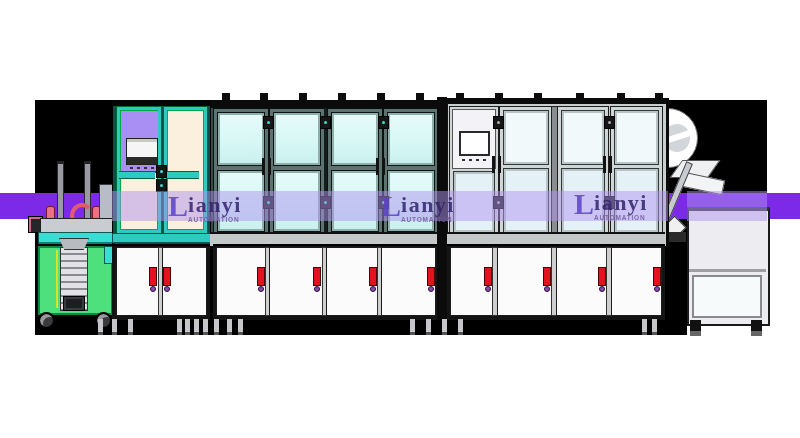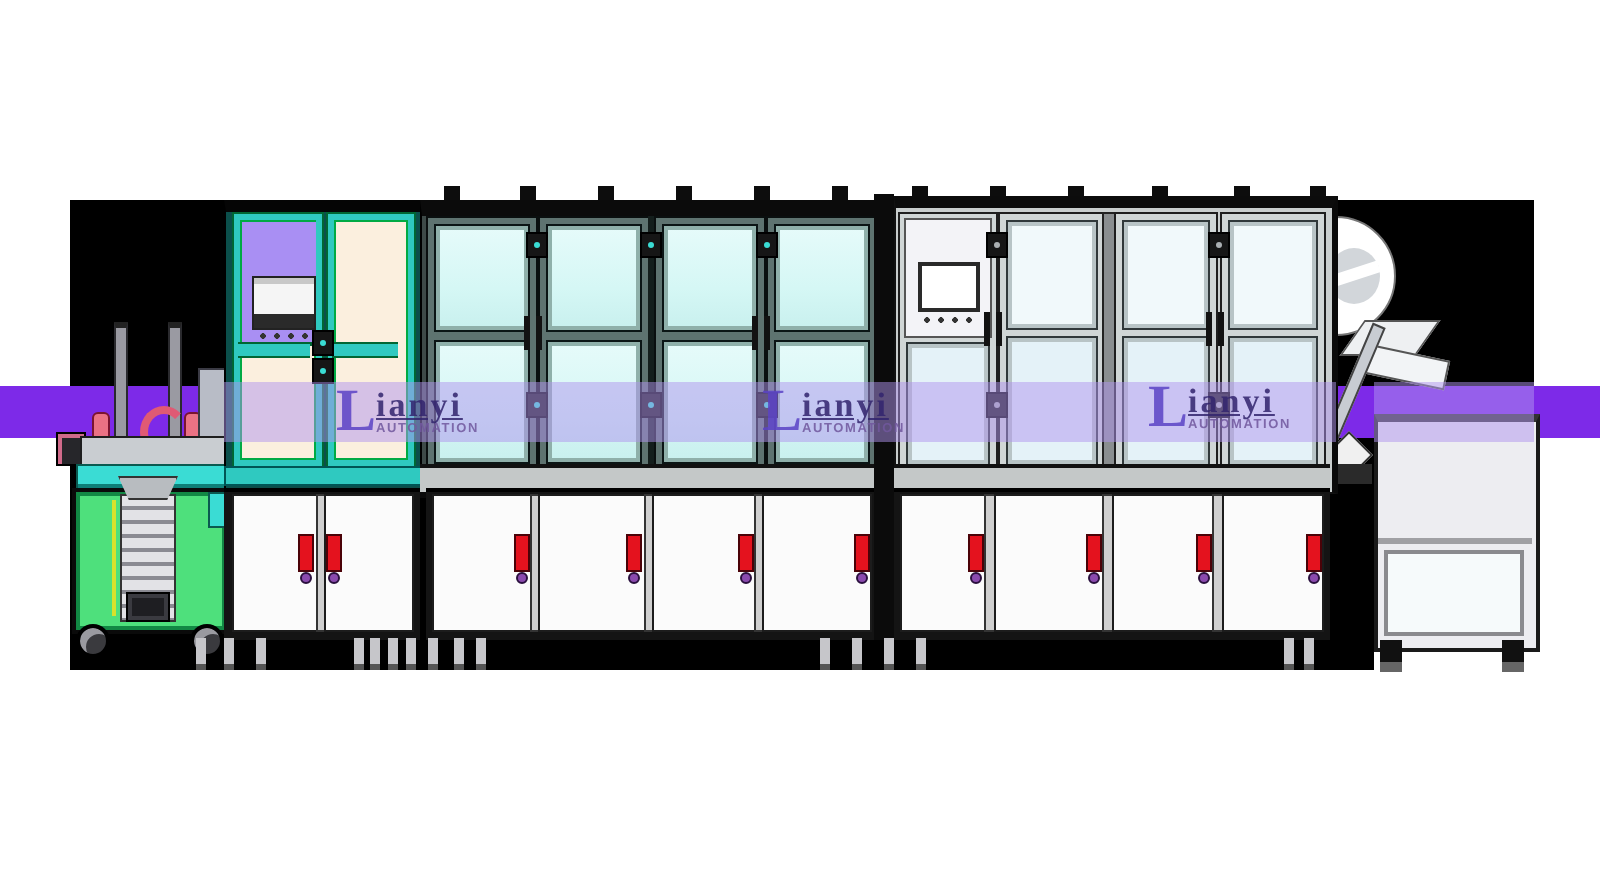--- a/index.html
+++ b/index.html
@@ -7,21 +7,21 @@
          font-family:"Liberation Sans",sans-serif;}
   .bk{position:absolute;background:var(--backdrop,#000);z-index:1;}
   .band{position:absolute;left:0;top:193px;width:800px;height:26px;background:var(--band_purple,#7D2AE8);z-index:2;}
   .r2{position:absolute;z-index:2;}
   .m{position:absolute;z-index:3;}
   .wm{position:absolute;top:191px;height:30px;background:var(--watermark_lavender,rgba(176,148,238,.5));z-index:4;}
   .logo{position:absolute;z-index:5;display:flex;align-items:flex-start;opacity:.85;
         font-family:"Liberation Serif",serif;font-weight:bold;}
   .logo .ini{font-size:30px;line-height:.78;color:var(--logo_initial_purple,#5B43C6);}
   .logo .col{display:flex;flex-direction:column;margin-top:1px;}
-  .logo .rest{font-size:17px;line-height:.9;letter-spacing:1.5px;color:var(--logo_indigo,#32246E);text-decoration:underline;}
+  .logo .rest{font-size:22px;line-height:.9;letter-spacing:1.5px;color:var(--logo_indigo,#32246E);}
   .logo .sub{font-size:6.5px;letter-spacing:.8px;font-family:"Liberation Sans",sans-serif;
              color:var(--logo_subtitle,#71589E);margin-top:1px;}
   
   .c1door{position:absolute;background:var(--cream_panel,#FBEFDE);border:3px solid var(--teal_frame,#2FC9C0);
           outline:1px solid #063;box-shadow:inset 0 0 0 1px #0a4;}
   .c1rail{position:absolute;height:6px;background:var(--teal_frame,#2FC9C0);border-top:1px solid #063;border-bottom:1px solid #063;}
   
   .gdoor{position:absolute;width:54px;height:126px;background:#5E7370;border:1px solid #0A0F0F;}
   .gwin{position:absolute;left:3px;width:46px;border:1px solid #0B1515;
         background:linear-gradient(180deg,#E6FBFA 0%,var(--glass_cyan,#D5F7F5) 60%,#C8F0EE 100%);

